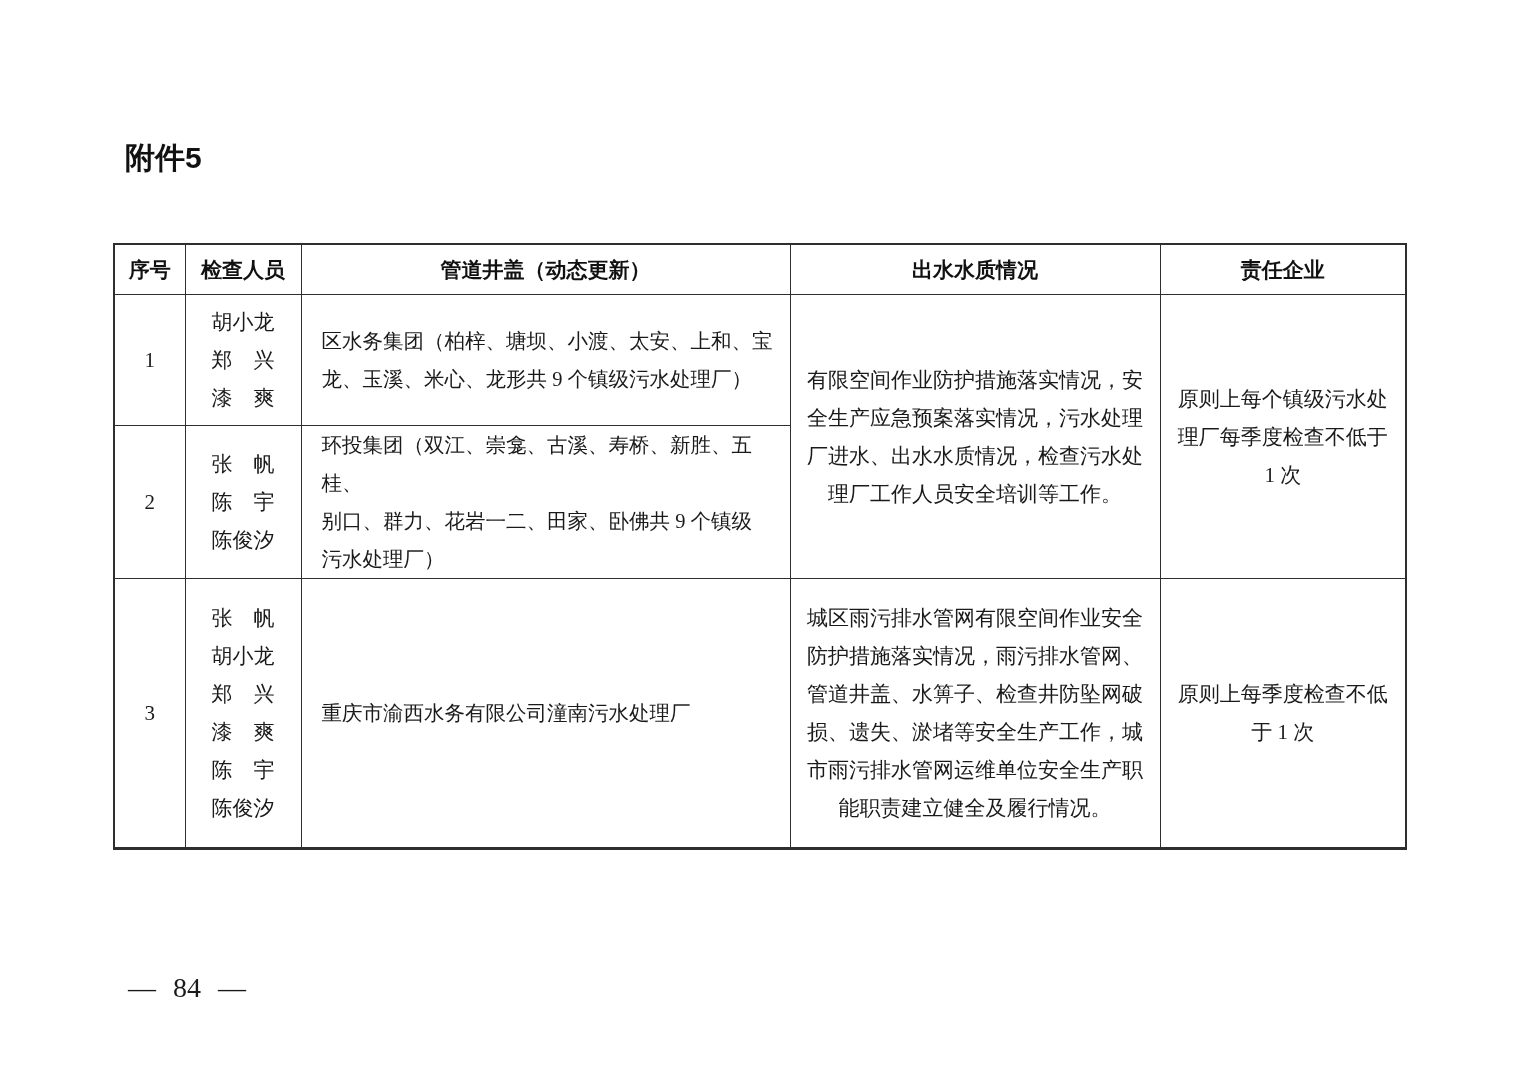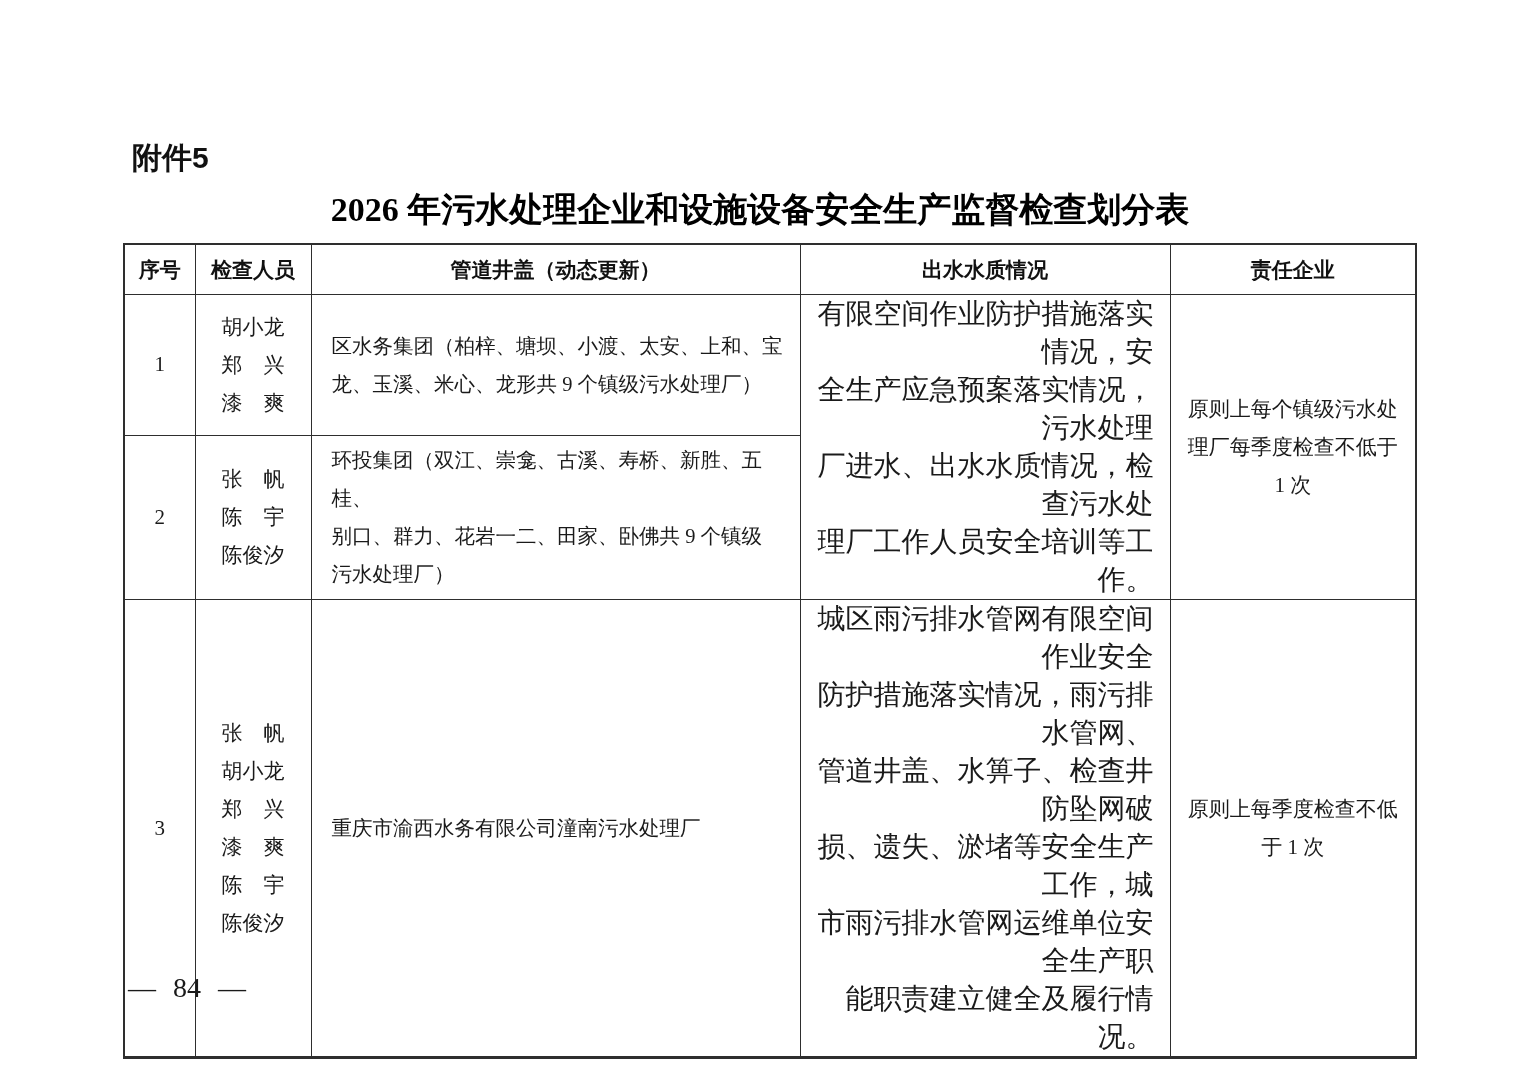--- a/index.html
+++ b/index.html
@@ -23,21 +23,20 @@
   .attachment-label {
     position: absolute;
     left: 125px;
     top: 140px;
     font-family: "Liberation Sans", sans-serif;
     font-weight: 600;
     font-size: 30px;
     line-height: 36px;
     color: #111111;
     white-space: nowrap;
-    margin-left: 7px;
   }
   .doc-title {
     position: absolute;
     left: 0;
     top: 188px;
     width: 100%;
     text-align: center;
     font-family: "Liberation Serif", serif;
     font-weight: bold;
     font-size: 34px;
@@ -47,21 +46,20 @@
   }
   table.main-table {
     position: absolute;
     left: 113px;
     top: 243px;
     width: 1292px;
     border-collapse: collapse;
     table-layout: fixed;
     border: 2px solid #2e2e2e;
     border-bottom: 3px solid #2e2e2e;
-    margin-left: 10px;
   }
   table.main-table th,
   table.main-table td {
     border: 1.5px solid #2e2e2e;
     vertical-align: middle;
     overflow: hidden;
   }
   table.main-table th {
     font-family: "Liberation Sans", sans-serif;
     font-weight: 600;
@@ -90,23 +88,23 @@
     text-align-last: justify;
     white-space: nowrap;
   }
   td.cell-enterprise {
     font-size: 20.5px;
     line-height: 38px;
     text-align: left;
     padding: 0 6px 0 20px;
   }
   td.cell-content {
-    font-size: 28px;
-    line-height: 38px;
-    text-align: right;
+    font-size: 21px;
+    line-height: 38px;
+    text-align: center;
     padding: 0 16px;
   }
   td.cell-frequency {
     font-size: 21px;
     line-height: 38px;
     text-align: center;
     padding: 16px 12px;
   }
   .multiline {
     white-space: pre-line;
@@ -126,21 +124,20 @@
     white-space: nowrap;
   }
 </style>
 </head>
 <body>
 
 <div class="page">
 
   <div class="attachment-label">附件5</div>
 
-  <div class="doc-title">2026 年污水处理企业和设施设备安全生产监督检查划分表</div>
 
   <table class="main-table">
     <colgroup>
       <col style="width:71px">
       <col style="width:116px">
       <col style="width:489px">
       <col style="width:370px">
       <col style="width:246px">
     </colgroup>
     <thead>

